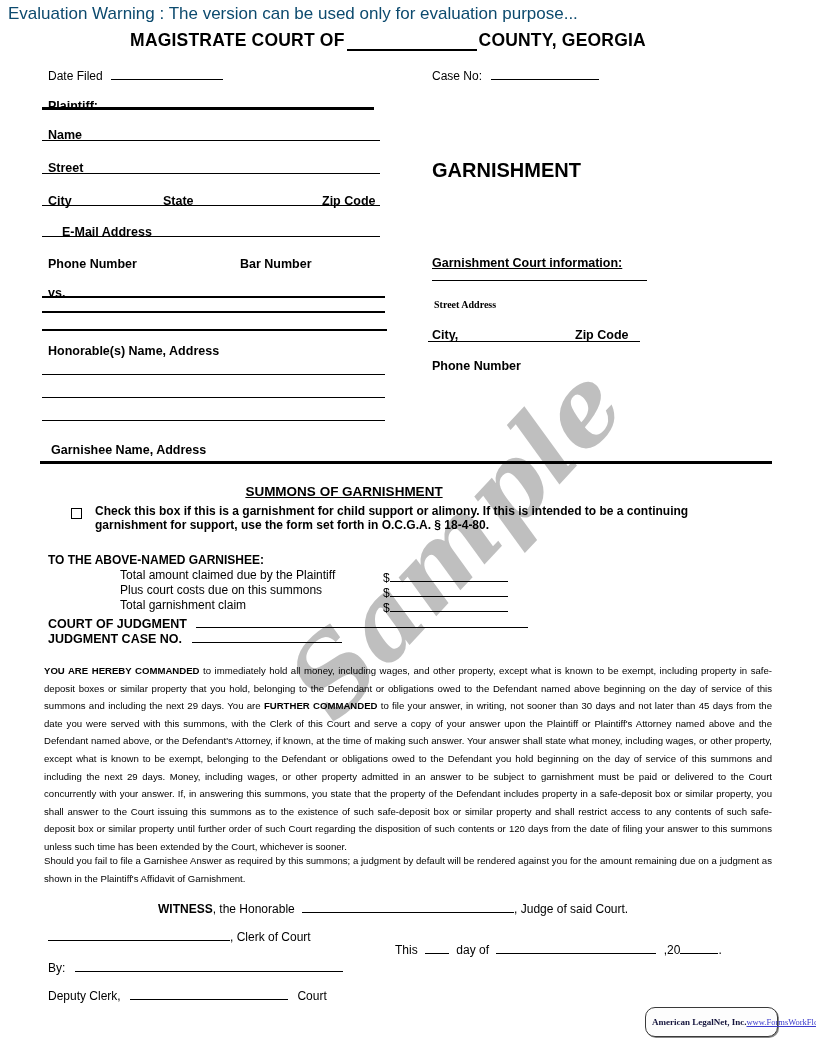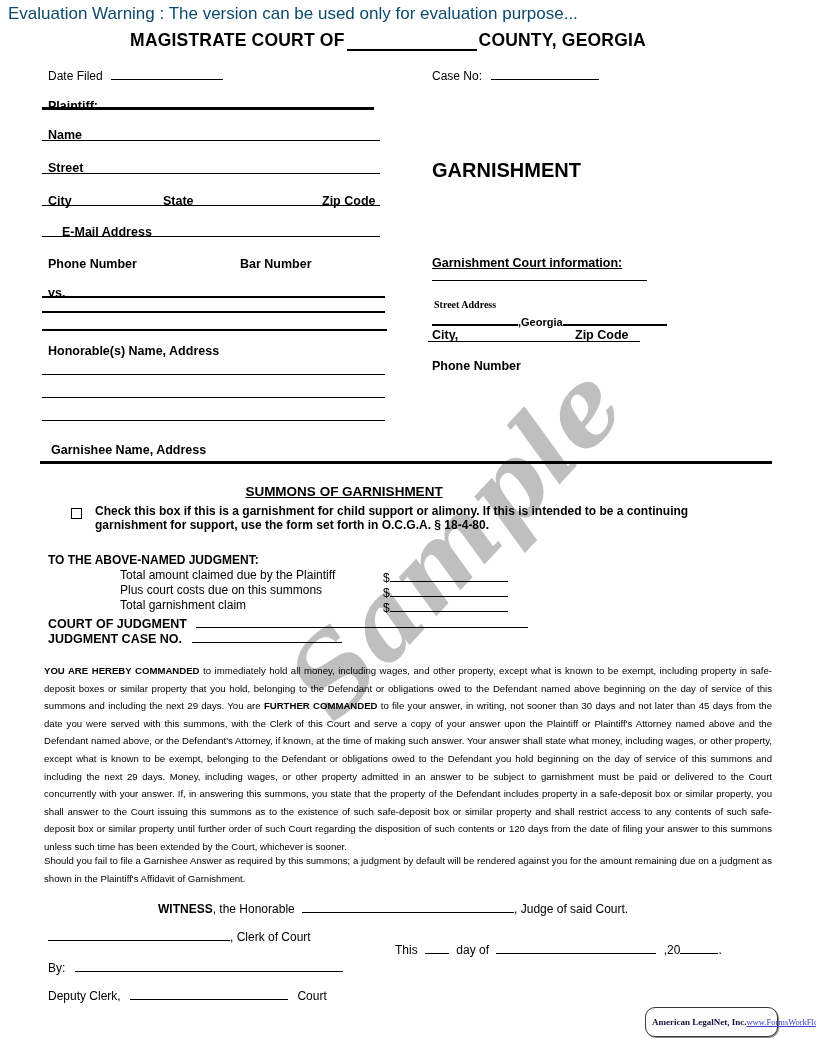--- a/index.html
+++ b/index.html
@@ -85,35 +85,32 @@
     <div class="abs b fs13" style="left:48px;top:344px;">Honorable(s) Name, Address</div>
     <div class="line" style="left:42px;top:374px;width:343px;"></div>
     <div class="line" style="left:42px;top:397px;width:343px;"></div>
     <div class="line" style="left:42px;top:420px;width:343px;"></div>
     <div class="abs b fs13" style="left:51px;top:443px;">Garnishee Name, Address</div>
 
     <div class="abs b" style="left:432px;top:159px;font-size:20px;">GARNISHMENT</div>
     <div class="abs b fs13 underlined" style="left:432px;top:256px;">Garnishment Court information:</div>
     <div class="line" style="left:432px;top:280px;width:215px;"></div>
     <div class="abs b fs10" style="left:434px;top:299px;font-family:Liberation Serif, serif;">Street Address</div>
-    <div class="abs b nw" style="left:432px;top:311px;font-size:11px;">
-      <span class="u" style="width:86px;border-bottom-width:2px;"></span><span>,Georgia</span><span class="u" style="width:104px;border-bottom-width:2px;"></span>
-    </div>
     <div class="abs b fs13" style="left:432px;top:328px;">City,</div>
     <div class="abs b fs13" style="left:575px;top:328px;">Zip Code</div>
     <div class="line" style="left:428px;top:341px;width:212px;"></div>
     <div class="abs b fs13" style="left:432px;top:359px;">Phone Number</div>
 
     <div class="line3" style="left:40px;top:461px;width:732px;"></div>
 
     <div class="abs b underlined" style="left:0;top:484px;width:688px;text-align:center;font-size:13.5px;">SUMMONS OF GARNISHMENT</div>
     <span class="abs chk" style="left:71px;top:508px;"></span>
     <div class="abs b fs12" style="left:95px;top:504px;width:668px;line-height:14px;">Check this box if this is a garnishment for child support or alimony. If this is intended to be a continuing garnishment for support, use the form set forth in O.C.G.A. § 18-4-80.</div>
 
-    <div class="abs b fs12" style="left:48px;top:553px;">TO THE ABOVE-NAMED JUDGMENT:</div>
+    <div class="abs b fs12" style="left:48px;top:553px;">TO THE ABOVE-NAMED GARNISHEE:</div>
 
     <div class="abs fs12" style="left:120px;top:568px;">Total amount claimed due by the Plaintiff</div>
     <div class="abs fs12 nw" style="left:383px;top:568px;"><span>$</span><span class="u" style="width:118px;"></span></div>
 
     <div class="abs fs12" style="left:120px;top:583px;">Plus court costs due on this summons</div>
     <div class="abs fs12 nw" style="left:383px;top:583px;"><span>$</span><span class="u" style="width:118px;"></span></div>
 
     <div class="abs fs12" style="left:120px;top:598px;">Total garnishment claim</div>
     <div class="abs fs12 nw" style="left:383px;top:598px;"><span>$</span><span class="u" style="width:118px;"></span></div>
 

